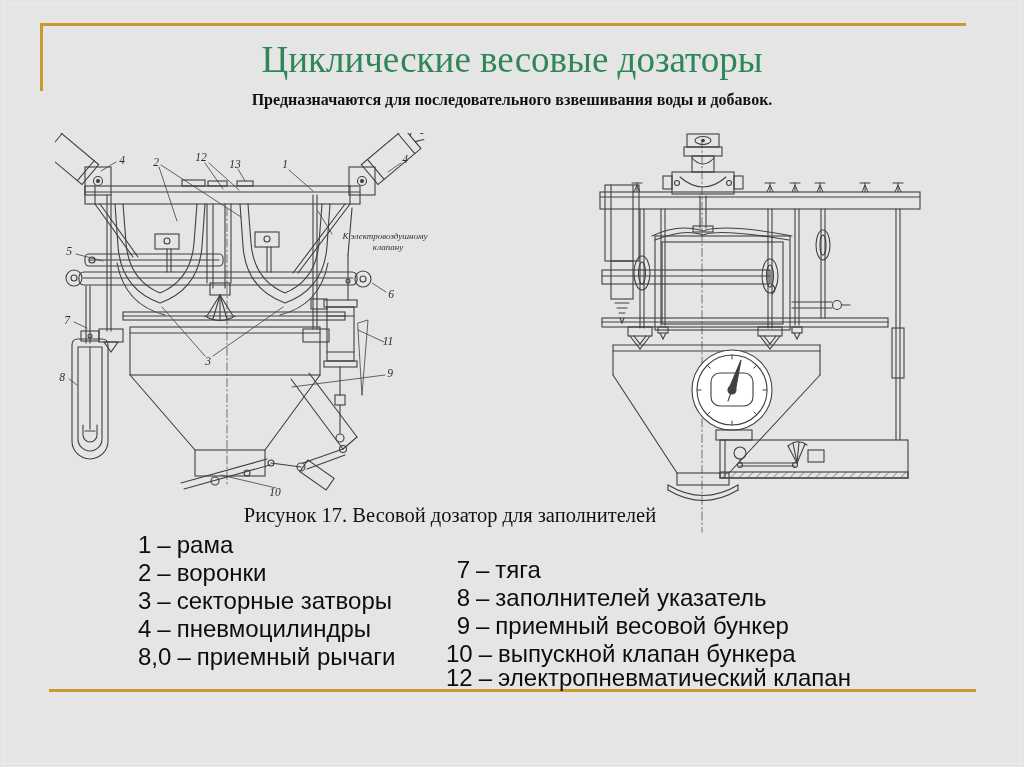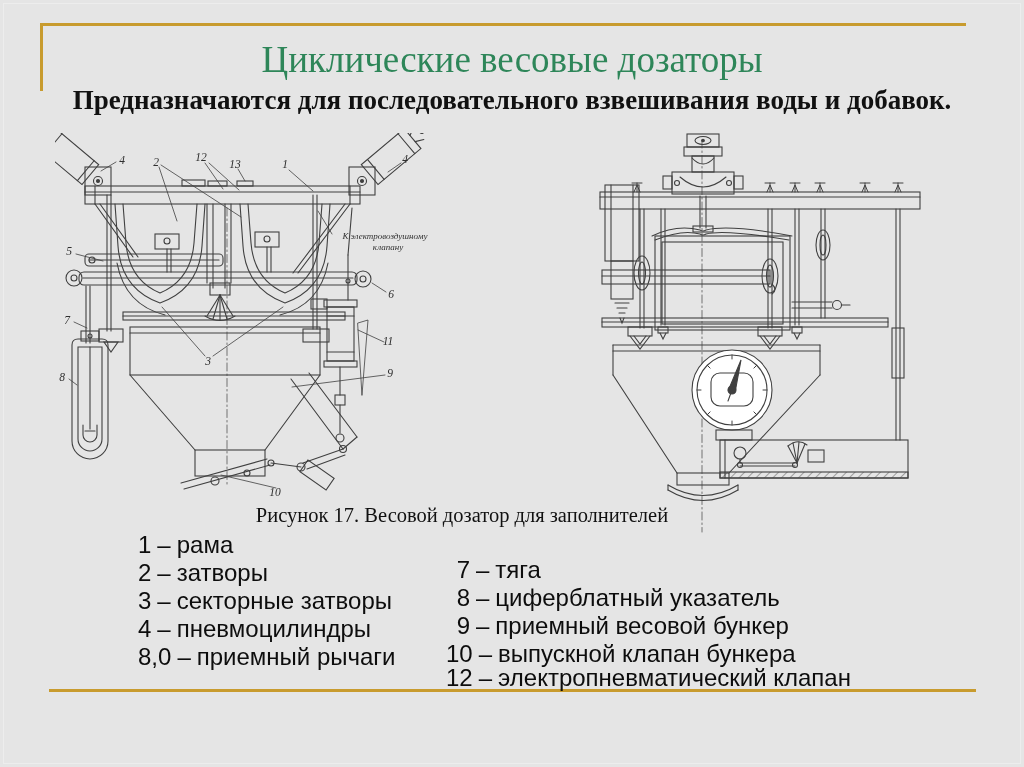--- a/index.html
+++ b/index.html
@@ -6,22 +6,22 @@
   .slide{position:relative;width:1024px;height:767px;background:#e5e5e5;overflow:hidden;
          font-family:"Liberation Serif",serif;color:#1a1a1a;}
   .page-border{position:absolute;inset:3px;border:1px solid #ededed;pointer-events:none;}
   .gold{background:#C89B2E;position:absolute;}
   .gold-top-h{left:40px;top:23px;width:926px;height:3px;}
   .gold-top-v{left:40px;top:23px;width:3px;height:68px;}
   .gold-bottom{left:49px;top:689px;width:927px;height:3px;}
   .title{position:absolute;left:0;top:36px;width:1024px;text-align:center;
          font-size:37px;line-height:48px;color:#2E8659;font-weight:400;}
   .subtitle{position:absolute;left:0;top:84px;width:1024px;text-align:center;
-         font-size:27px;line-height:32px;font-weight:bold;color:#111;}
-  .caption{position:absolute;left:48px;top:502px;width:828px;text-align:center;
+         font-size:16px;line-height:32px;font-weight:bold;color:#111;}
+  .caption{position:absolute;left:36px;top:502px;width:828px;text-align:center;
          font-size:20.5px;line-height:26px;color:#111;}
   .legend{position:absolute;font-family:"Liberation Sans",sans-serif;font-size:24px;color:#0d0d0d;}
   .legend-left{left:138px;top:531px;}
   .legend-right{left:446px;top:556px;}
   .lg-row{height:28px;line-height:28px;white-space:nowrap;}
   .lg-row.tight{margin-top:-4px;}
   .lg-num{display:inline-block;text-align:right;}
   .legend-right .lg-num{min-width:24px;}
   .lg-dash{margin:0 6px;}
   svg{position:absolute;}
@@ -373,26 +373,26 @@
       <line x1="205" y1="331" x2="207" y2="310"></line>
         <line x1="205" y1="331" x2="213" y2="312"></line>
       <rect x="216" y="318" width="16" height="12"></rect>
     </g>
   </svg>
 
   <div class="caption">Рисунок 17. Весовой дозатор для заполнителей</div>
 
   <div class="legend legend-left">
     <div class="lg-row"><span class="lg-num">1</span><span class="lg-dash">–</span><span>рама</span></div>
-    <div class="lg-row"><span class="lg-num">2</span><span class="lg-dash">–</span><span>затворы</span></div>
+    <div class="lg-row"><span class="lg-num">2</span><span class="lg-dash">–</span><span>воронки</span></div>
     <div class="lg-row"><span class="lg-num">3</span><span class="lg-dash">–</span><span>секторные затворы</span></div>
     <div class="lg-row"><span class="lg-num">4</span><span class="lg-dash">–</span><span>пневмоцилиндры</span></div>
     <div class="lg-row"><span class="lg-num">8,0</span><span class="lg-dash">–</span><span>приемный рычаги</span></div>
   </div>
 
   <div class="legend legend-right">
     <div class="lg-row"><span class="lg-num">7</span><span class="lg-dash">–</span><span>тяга</span></div>
-    <div class="lg-row"><span class="lg-num">8</span><span class="lg-dash">–</span><span>циферблатный указатель</span></div>
+    <div class="lg-row"><span class="lg-num">8</span><span class="lg-dash">–</span><span>заполнителей указатель</span></div>
     <div class="lg-row"><span class="lg-num">9</span><span class="lg-dash">–</span><span>приемный весовой бункер</span></div>
     <div class="lg-row"><span class="lg-num">10</span><span class="lg-dash">–</span><span>выпускной клапан бункера</span></div>
     <div class="lg-row tight"><span class="lg-num">12</span><span class="lg-dash">–</span><span>электропневматический клапан</span></div>
   </div>
 </div>
 
 </body></html>

